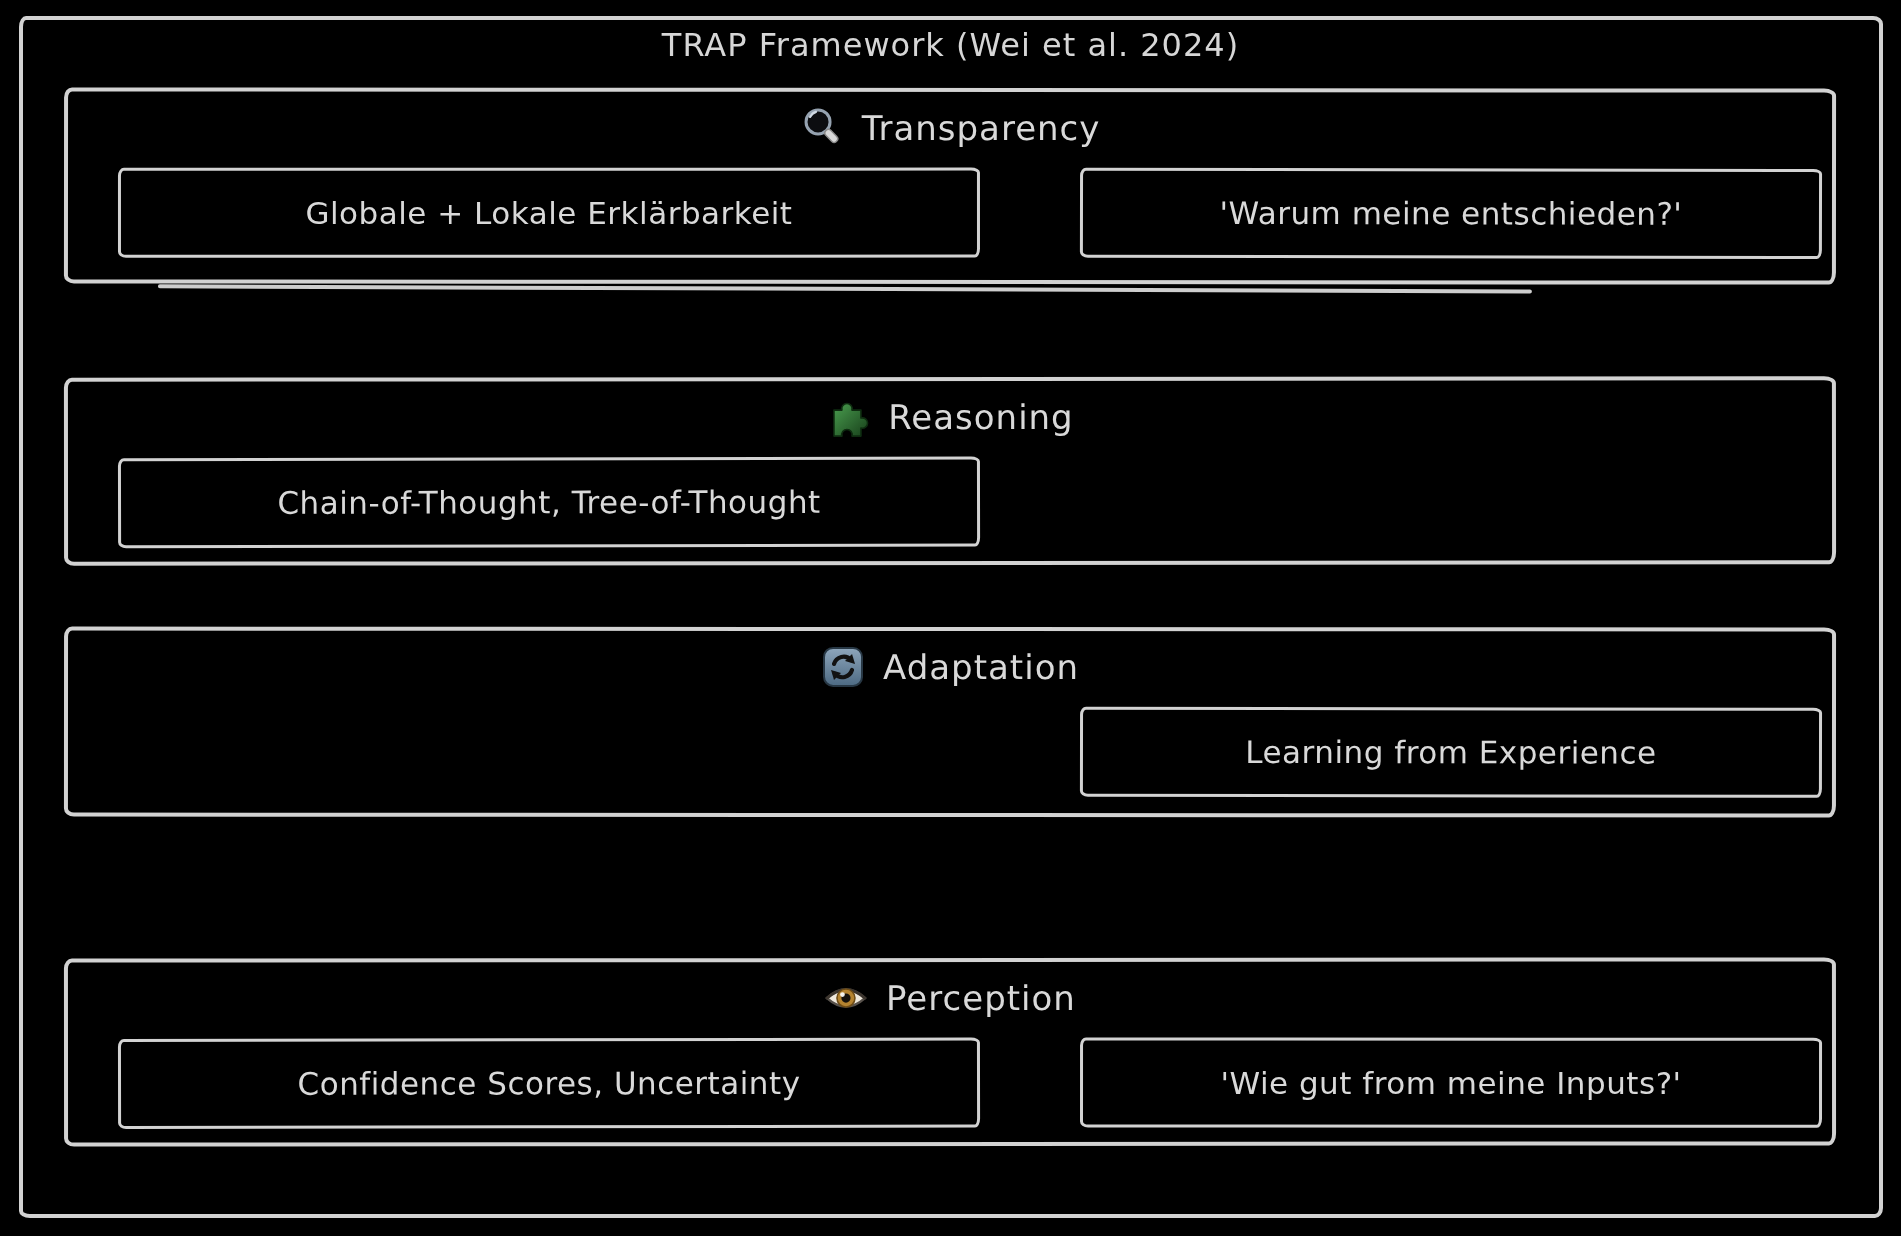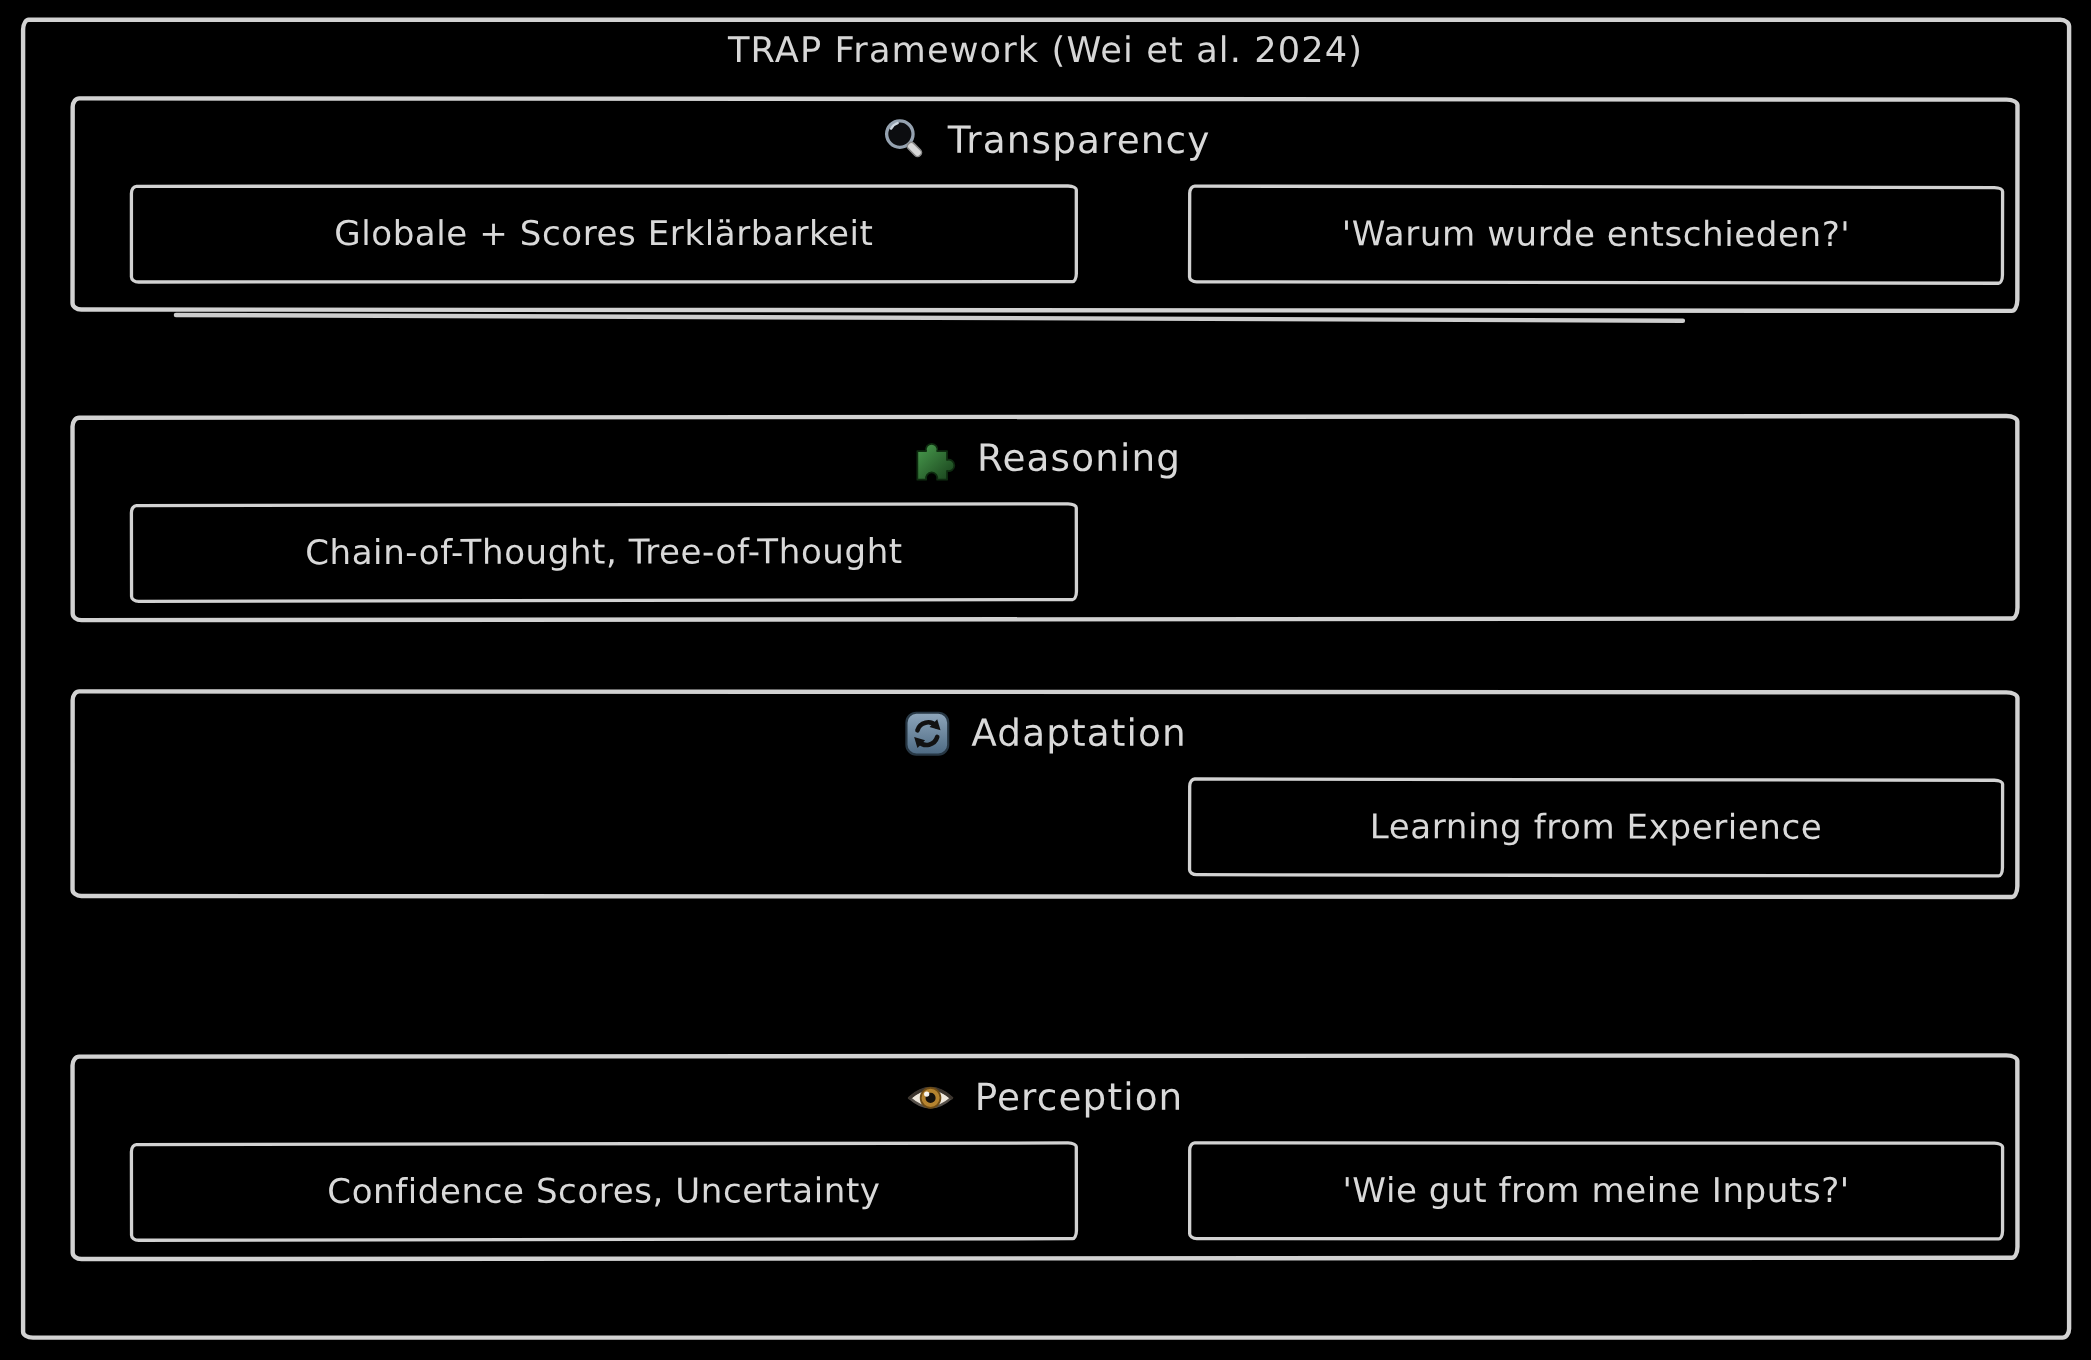--- a/index.html
+++ b/index.html
@@ -125,24 +125,24 @@
           <circle cx="18" cy="16" r="12" fill="#0c0d10" stroke="#95a2b0" stroke-width="3"></circle>
           <path d="M10 11 a10 10 0 0 1 6 -5" stroke="#cfd8e2" stroke-width="2.2" fill="none" stroke-linecap="round"></path>
           <g transform="rotate(45 27 25)">
             <rect x="26" y="22" width="15" height="7" rx="3.2" fill="#d8d8d8" stroke="#8a8a8a" stroke-width="1.4"></rect>
           </g>
         </svg>
       </span>
       <span class="sect-title">Transparency</span>
     </div>
     <div class="box box-left">
-      <span class="box-text">Globale + Scores Erklärbarkeit</span>
+      <span class="box-text">Globale + Lokale Erklärbarkeit</span>
     </div>
     <div class="box box-right">
-      <span class="box-text">'Warum wurde entschieden?'</span>
+      <span class="box-text">'Warum meine entschieden?'</span>
     </div>
   </section>
 
   <section class="sect s-reasoning">
     <div class="sect-header">
       <span class="icon">
         <svg viewBox="0 0 44 44" xmlns="http://www.w3.org/2000/svg">
           <defs>
             <linearGradient id="pg" x1="0" y1="0" x2="1" y2="1">
               <stop offset="0" stop-color="#4a9e4f"></stop>

